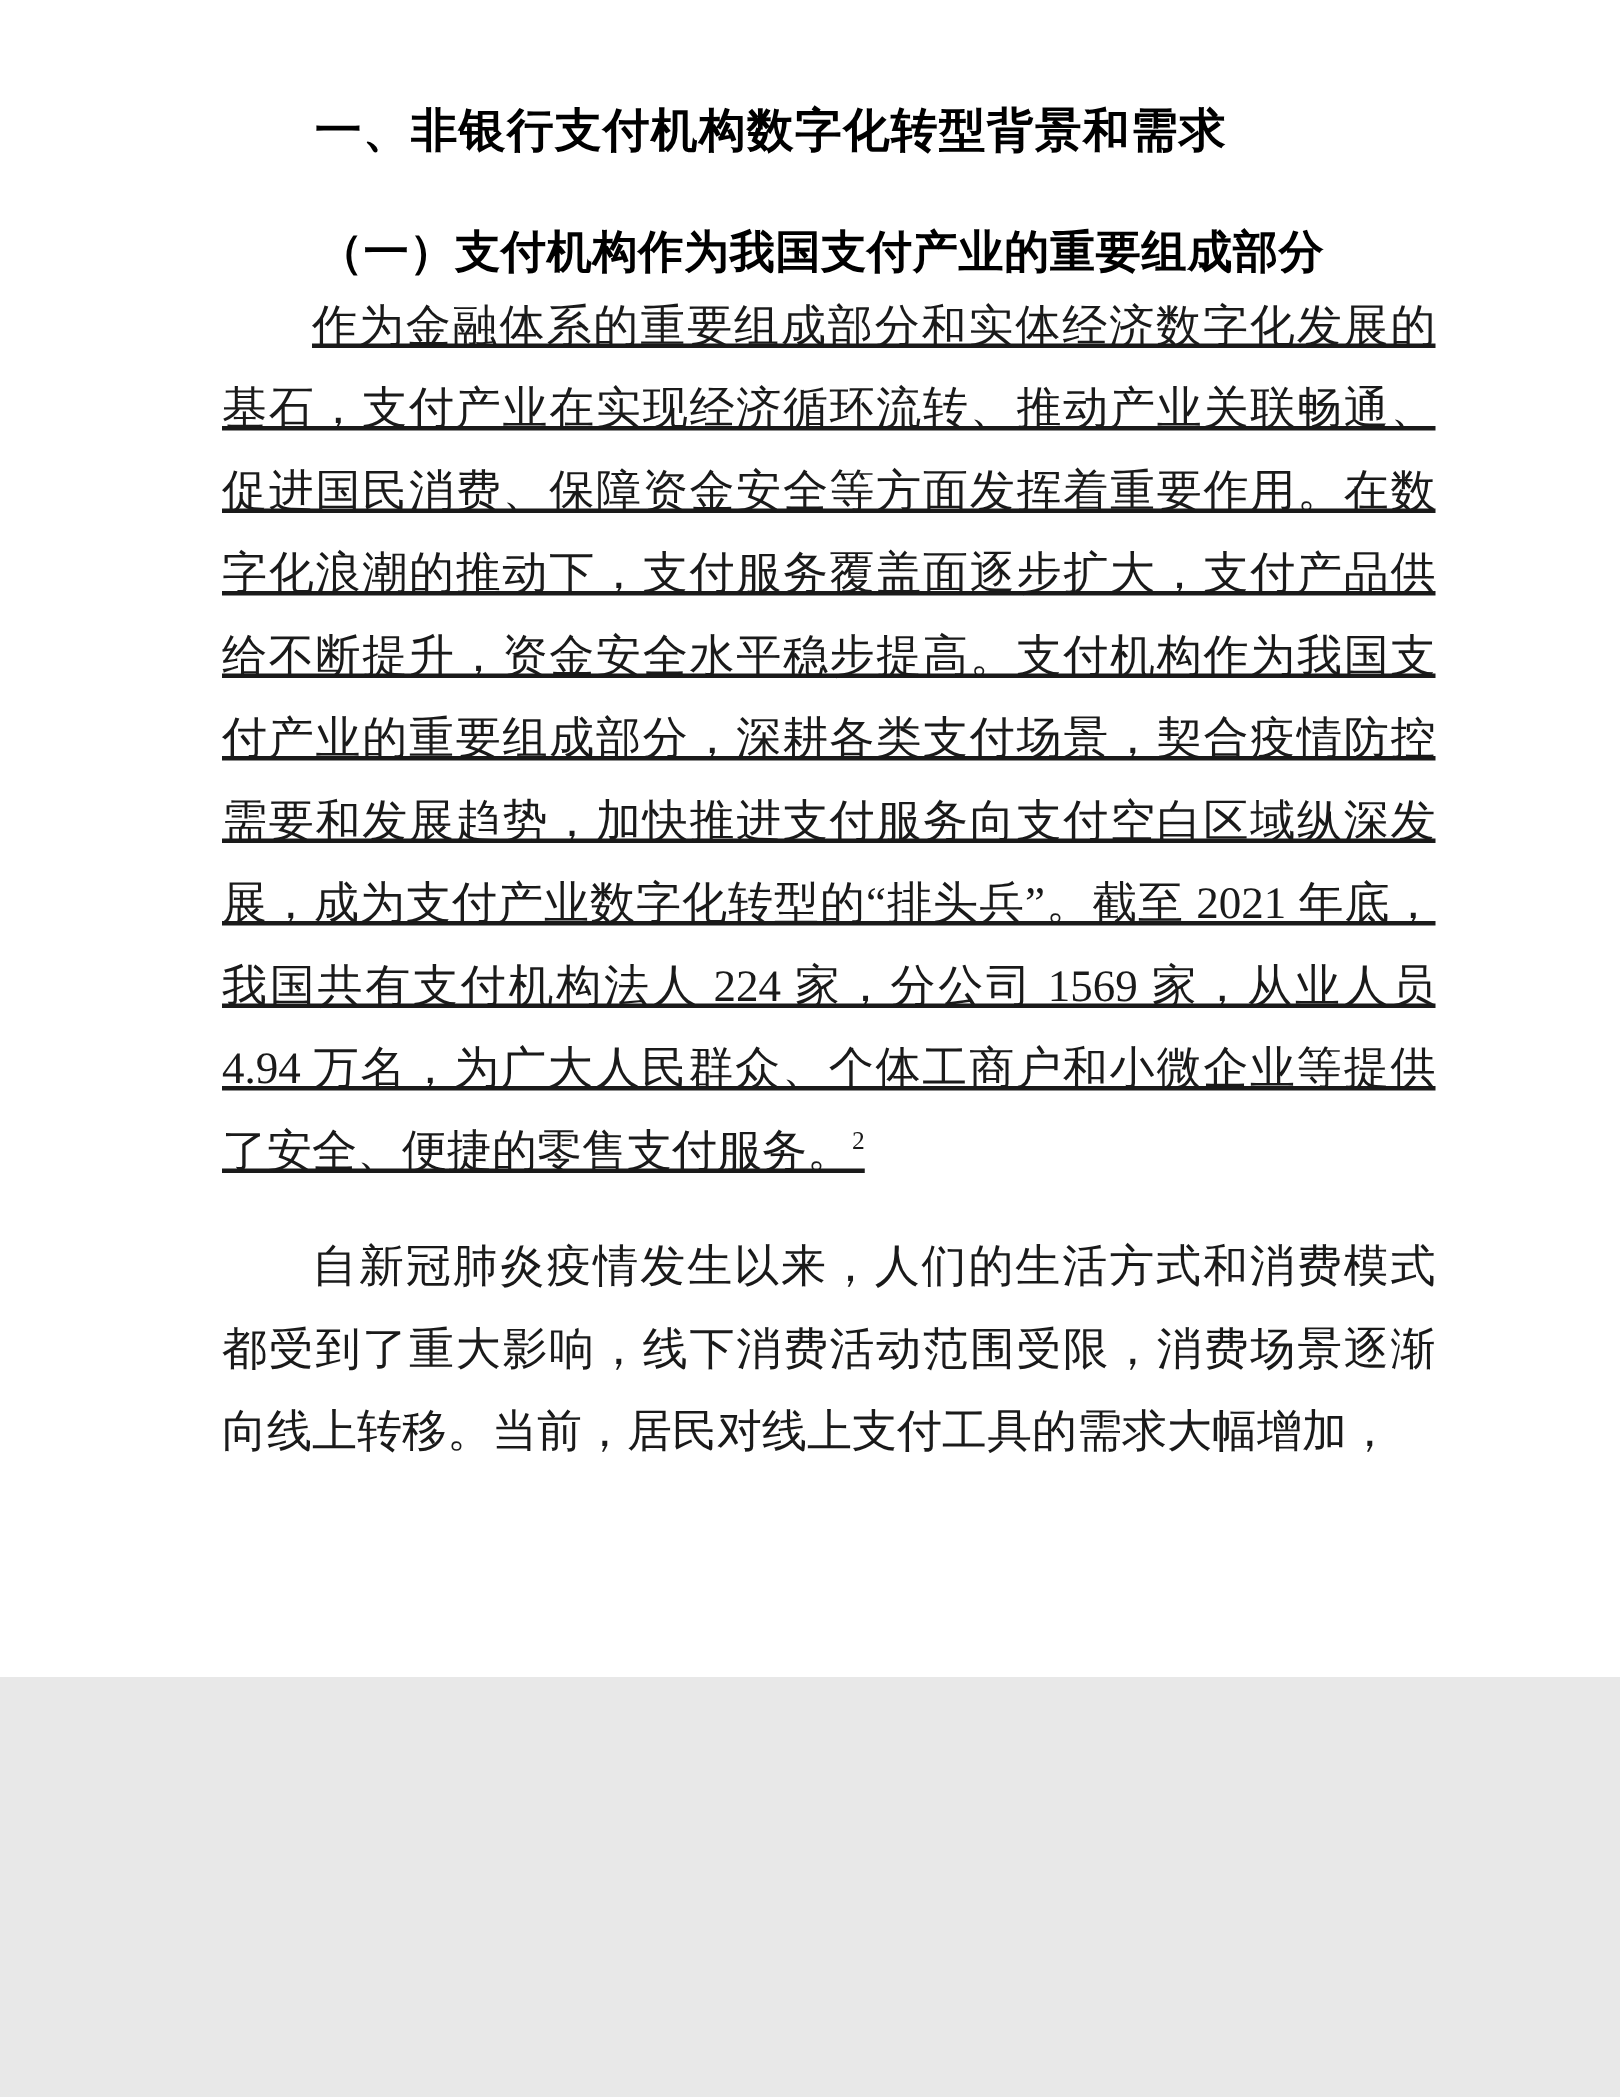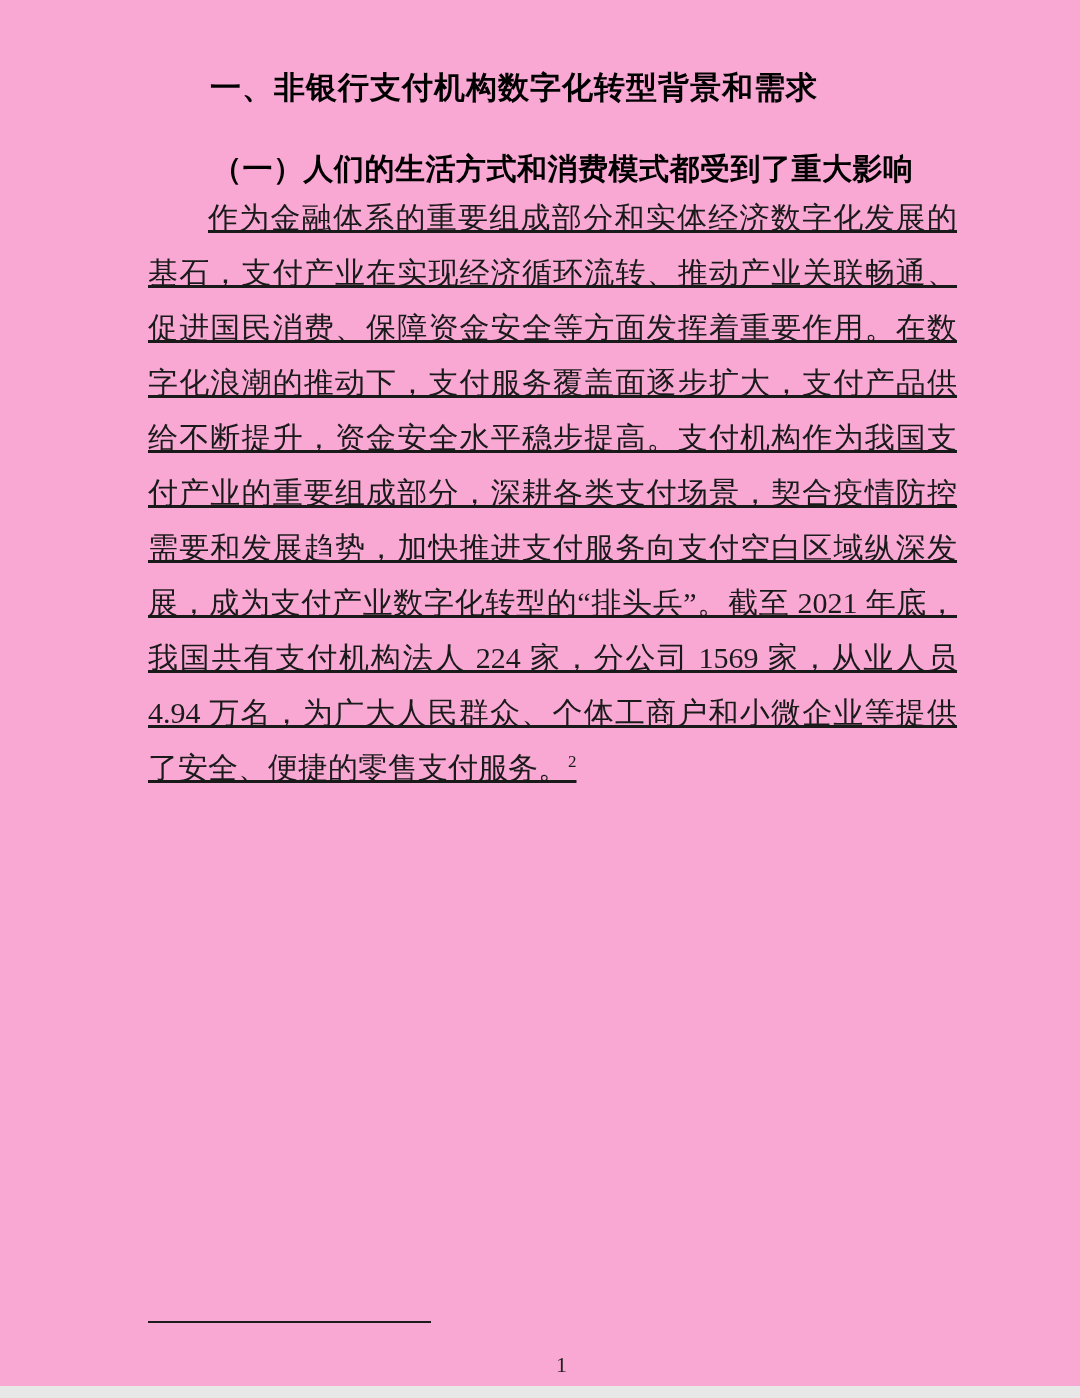--- a/index.html
+++ b/index.html
@@ -3,23 +3,23 @@
 <meta charset="utf-8">
 <style>
   html, body {
     margin: 0;
     padding: 0;
     background: #e8e8e8;
   }
   .page {
     position: relative;
     width: 1080px;
-    height: 1386px;
+    height: 1118px;
     margin: 0 auto;
-    background: #f9a8d4;
+    background: #ffffff;
     overflow: hidden;
     color: #161616;
   }
   .content {
     position: absolute;
     left: 148px;
     top: 0;
     width: 809px;
   }
   h1.doc-heading {
@@ -89,28 +89,31 @@
   }
 </style>
 </head>
 <body>
 
 <div class="page">
   <div class="content">
 
     <h1 class="doc-heading">一、非银行支付机构数字化转型背景和需求</h1>
 
-    <h2 class="doc-subheading sub1">（一）人们的生活方式和消费模式都受到了重大影响</h2>
+    <h2 class="doc-subheading sub1">（一）支付机构作为我国支付产业的重要组成部分</h2>
 
 
     <p class="body-para p2">
       <span>作为金融体系的重要组成部分和实体经济数字化发展的基石，支付产业在实现经济循环流转、推动产业关联畅通、促进国民消费、保障资金安全等方面发挥着重要作用。在数字化浪潮的推动下，支付服务覆盖面逐步扩大，支付产品供给不断提升，资金安全水平稳步提高。支付机构作为我国支付产业的重要组成部分，深耕各类支付场景，契合疫情防控需要和发展趋势，加快推进支付服务向支付空白区域纵深发展，成为支付产业数字化转型的“排头兵”。截至 2021 年底，我国共有支付机构法人 224 家，分公司 1569 家，从业人员 4.94 万名，为广大人民群众、个体工商户和小微企业等提供了安全、便捷的零售支付服务。</span><sup class="fn-ref">2</sup>
     </p>
 
 
+    <p class="body-para p3">
+      <span>自新冠肺炎疫情发生以来，人们的生活方式和消费模式都受到了重大影响，线下消费活动范围受限，消费场景逐渐向线上转移。当前，居民对线上支付工具的需求大幅增加，</span>
+    </p>
 
   </div>
 
   <div class="footnote-sep"></div>
 
 
   <div class="page-number">1</div>
 </div>
 
 </body></html>

